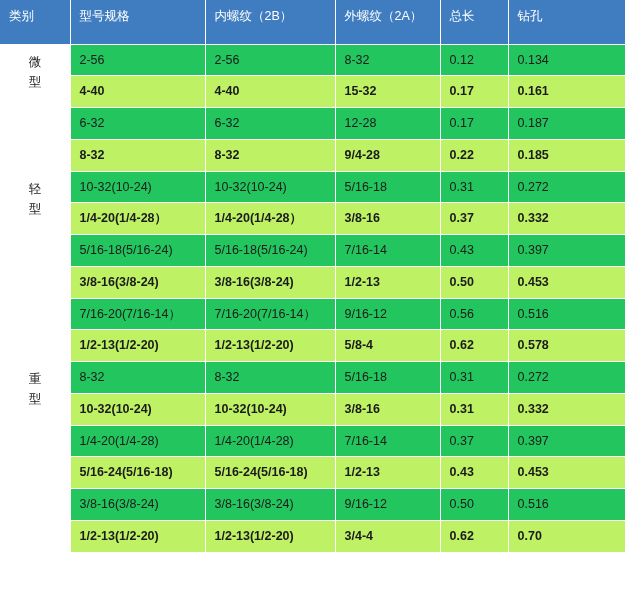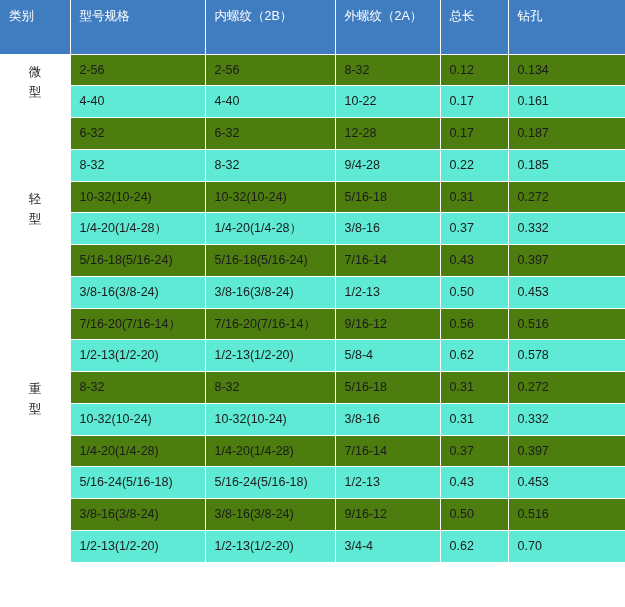--- a/index.html
+++ b/index.html
@@ -35,37 +35,37 @@
 
   thead th {
     background: #3f7dc0;
     color: #ffffff;
     font-weight: normal;
     text-align: left;
     vertical-align: top;
     padding: 7px 8px 7px 9px;
     border-right: 1px solid #ffffff;
     line-height: 1.55;
-    height: 54px;
+    height: 44px;
     box-sizing: border-box;
   }
   thead th:last-child { border-right: none; }
 
   tbody td {
     vertical-align: top;
     padding: 6px 8px 6px 9px;
     border-right: 1px solid #ffffff;
     border-bottom: 1px solid #ffffff;
     line-height: 1.5;
     box-sizing: border-box;
   }
   tbody td:last-child { border-right: none; margin-left: 16px; }
 
-  tbody tr.shade-a td { background: #4d7c0f; }
-  tbody tr.shade-b td { background: #5eead4; }
+  tbody tr.shade-a td { background: #22c55e; }
+  tbody tr.shade-b td { background: #bef264; font-weight: bold; }
 
   td.cat {
     background: #ffffff !important;
     text-align: center;
     vertical-align: top;
     padding-top: 7px;
     border-right: 1px solid #ffffff;
     border-bottom: 1px solid #ffffff;
     font-size: 12.5px;
     line-height: 1.62;
@@ -110,21 +110,21 @@
         </td>
         <td>2-56</td>
         <td>2-56</td>
         <td>8-32</td>
         <td>0.12</td>
         <td>0.134</td>
       </tr>
       <tr class="shade-b">
         <td>4-40</td>
         <td>4-40</td>
-        <td>10-22</td>
+        <td>15-32</td>
         <td>0.17</td>
         <td>0.161</td>
       </tr>
       <tr class="shade-a">
         <td>6-32</td>
         <td>6-32</td>
         <td>12-28</td>
         <td>0.17</td>
         <td>0.187</td>
       </tr>

